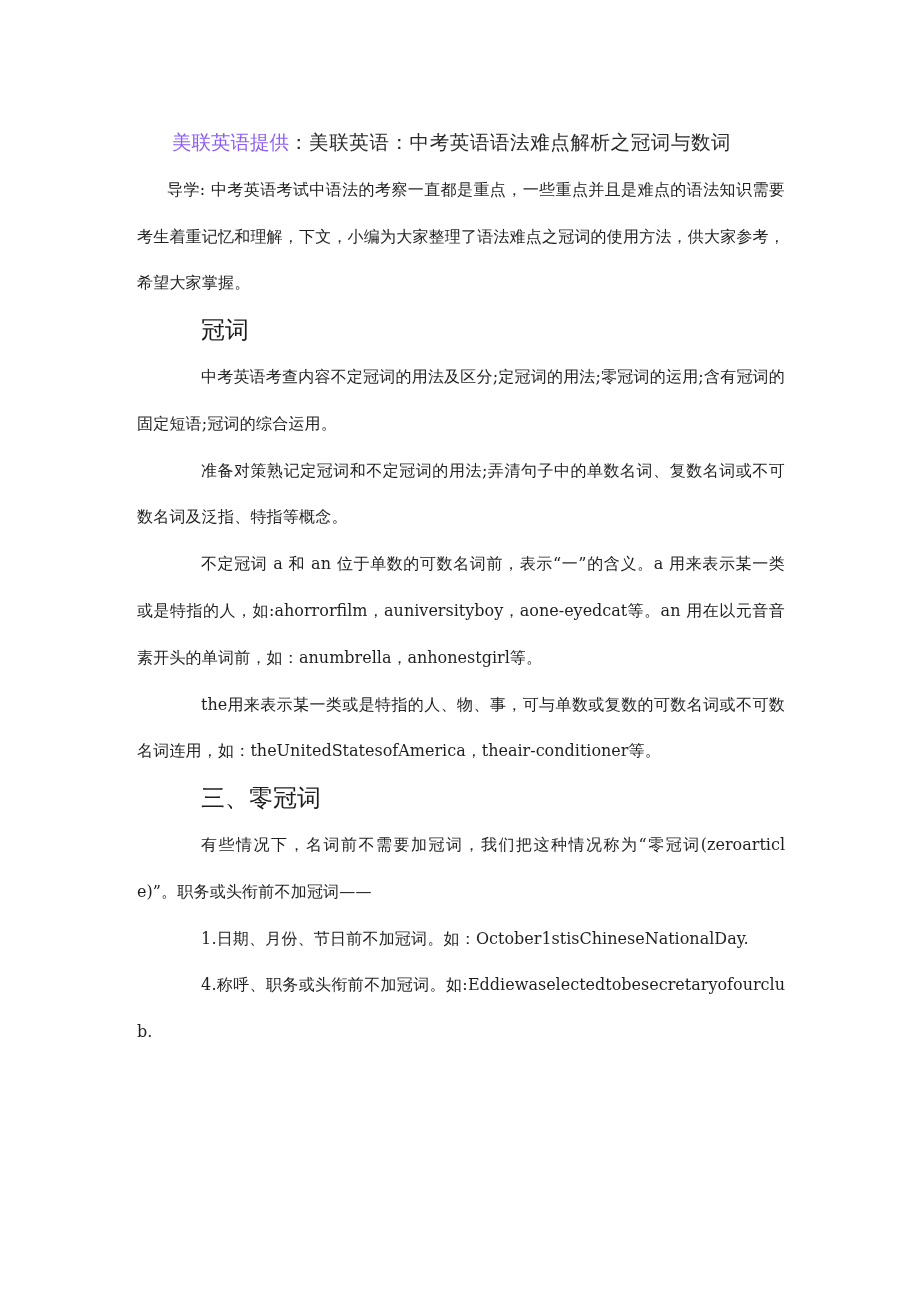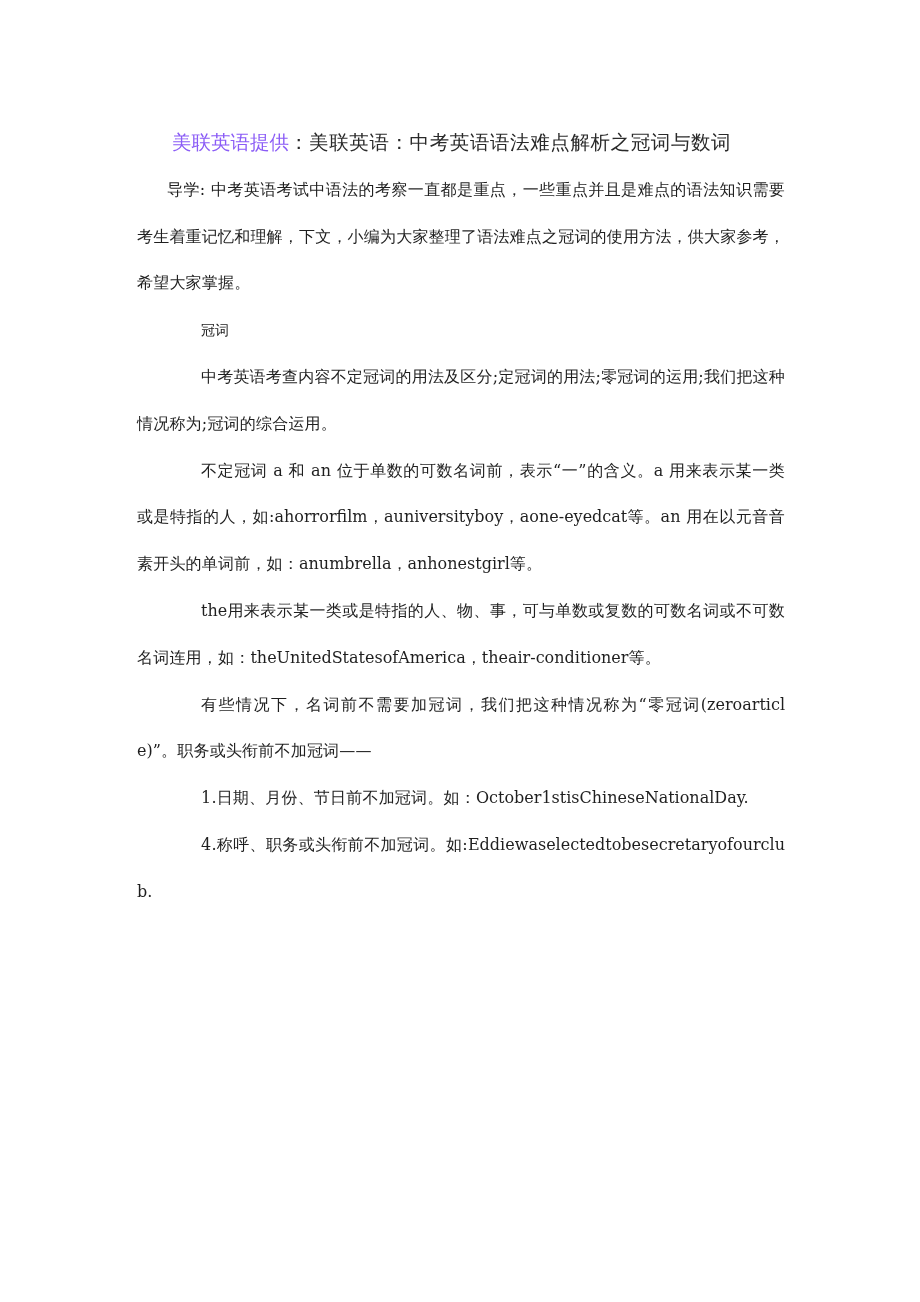--- a/index.html
+++ b/index.html
@@ -71,49 +71,51 @@
 
   .lead-indent { text-indent: 30px; }
 
   
   .en {
     font-family: "DejaVu Serif", "Liberation Serif", serif;
     letter-spacing: 0px;
   }
 
   .heading {
-    font-size: 14px;
+    font-size: 24px;
     line-height: 46.8px;
     margin: 0;
     text-indent: 64px;
     white-space: nowrap;
   }
 </style>
 </head>
 <body>
 
 <div class="page">
   <div class="content">
 
     <p class="title-line"><span class="title-strong">美联英语提供</span><span class="title-rest">：</span><span class="title-rest">美联英语：中考英语语法难点解析之冠词与数词</span></p>
 
     <p class="para lead-indent">导学: 中考英语考试中语法的考察一直都是重点，一些重点并且是难点的语法知识需要考生着重记忆和理解，下文，小编为大家整理了语法难点之冠词的使用方法，供大家参考，希望大家掌握。</p>
 
     <p class="heading">冠词</p>
 
-    <p class="para indent">中考英语考查内容不定冠词的用法及区分;定冠词的用法;零冠词的运用;我们把这种情况称为;冠词的综合运用。</p>
+    <p class="para indent">中考英语考查内容不定冠词的用法及区分;定冠词的用法;零冠词的运用;含有冠词的固定短语;冠词的综合运用。</p>
 
+    <p class="para indent">准备对策熟记定冠词和不定冠词的用法;弄清句子中的单数名词、复数名词或不可数名词及泛指、特指等概念。</p>
 
 
 
     <p class="para indent"><span>不定冠词 a 和 an 位于单数的可数名词前，表示“一”的含义。a 用来表示某一类或是特指的人，如:</span><span class="en">ahorrorfilm，auniversityboy，aone-eyedcat</span><span>等。an 用在以元音音素开头的单词前，如：</span><span class="en">anumbrella，anhonestgirl</span><span>等。</span></p>
 
 
     <p class="para indent"><span class="en">the</span><span>用来表示某一类或是特指的人、物、事，可与单数或复数的可数名词或不可数名词连用，如：</span><span class="en">theUnitedStatesofAmerica，theair-conditioner</span><span>等。</span></p>
 
+    <p class="heading">三、零冠词</p>
 
     <p class="para indent"><span>有些情况下，名词前不需要加冠词，我们把这种情况称为“零冠词</span><span class="en">(zeroarticle)</span><span>”。职务或头衔前不加冠词——</span></p>
 
     <p class="para indent"><span>1.日期、月份、节日前不加冠词。如：</span><span class="en">October1stisChineseNationalDay.</span></p>
 
     <p class="para indent"><span>4.称呼、职务或头衔前不加冠词。如:</span><span class="en">Eddiewaselectedtobesecretaryofourclub.</span></p>
 
   </div>
 </div>
 

